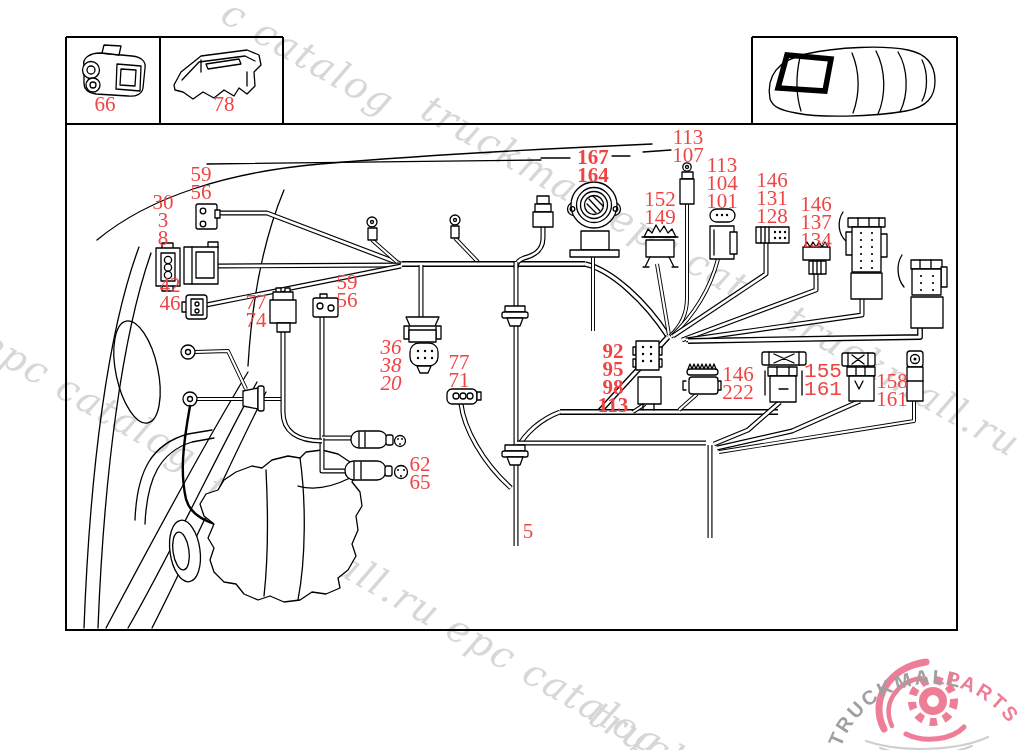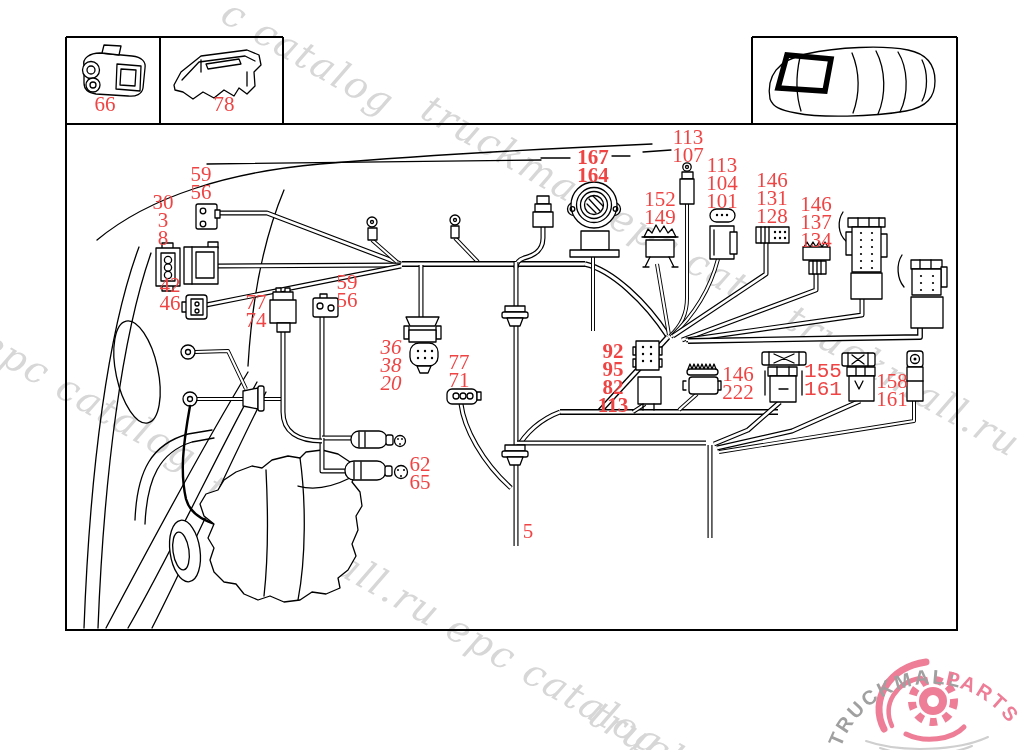--- a/index.html
+++ b/index.html
@@ -485,20 +485,20 @@
       <div class="plabel" style="left: 660px; top: 190px;"><div>152</div><div>149</div></div>
       <div class="plabel" style="left: 772px; top: 171px;"><div>146</div><div>131</div><div>128</div></div>
       <div class="plabel" style="left: 816px; top: 195px;"><div>146</div><div>137</div><div>134</div></div>
       <div class="plabel" style="left: 201px; top: 165px;"><div>59</div><div>56</div></div>
       <div class="plabel" style="left: 163px; top: 193px;"><div>30</div><div>3</div><div>8</div></div>
       <div class="plabel" style="left: 170px; top: 276px;"><div>42</div><div>46</div></div>
       <div class="plabel" style="left: 256px; top: 293px;"><div>77</div><div>74</div></div>
       <div class="plabel" style="left: 347px; top: 273px;"><div>59</div><div>56</div></div>
       <div class="plabel" style="left: 391px; top: 338px; font-style: italic;"><div>36</div><div>38</div><div>20</div></div>
       <div class="plabel" style="left: 459px; top: 353px;"><div>77</div><div>71</div></div>
-      <div class="plabel" style="left: 613px; top: 342px; font-weight: bold;"><div>92</div><div>95</div><div>82</div><div>113</div></div>
+      <div class="plabel" style="left: 613px; top: 342px; font-weight: bold;"><div>92</div><div>95</div><div>98</div><div>113</div></div>
       <div class="plabel" style="left: 738px; top: 365px;"><div>146</div><div>222</div></div>
       <div class="plabel" style="left: 823px; top: 363px; font-family: Liberation Mono, monospace;"><div>155</div><div>161</div></div>
       <div class="plabel" style="left: 892px; top: 372px;"><div>158</div><div>161</div></div>
       <div class="plabel" style="left: 420px; top: 455px;"><div>62</div><div>65</div></div>
       <div class="plabel" style="left: 528px; top: 522px;"><div>5</div></div>
     </div>
 </div>
 
 </body></html>

